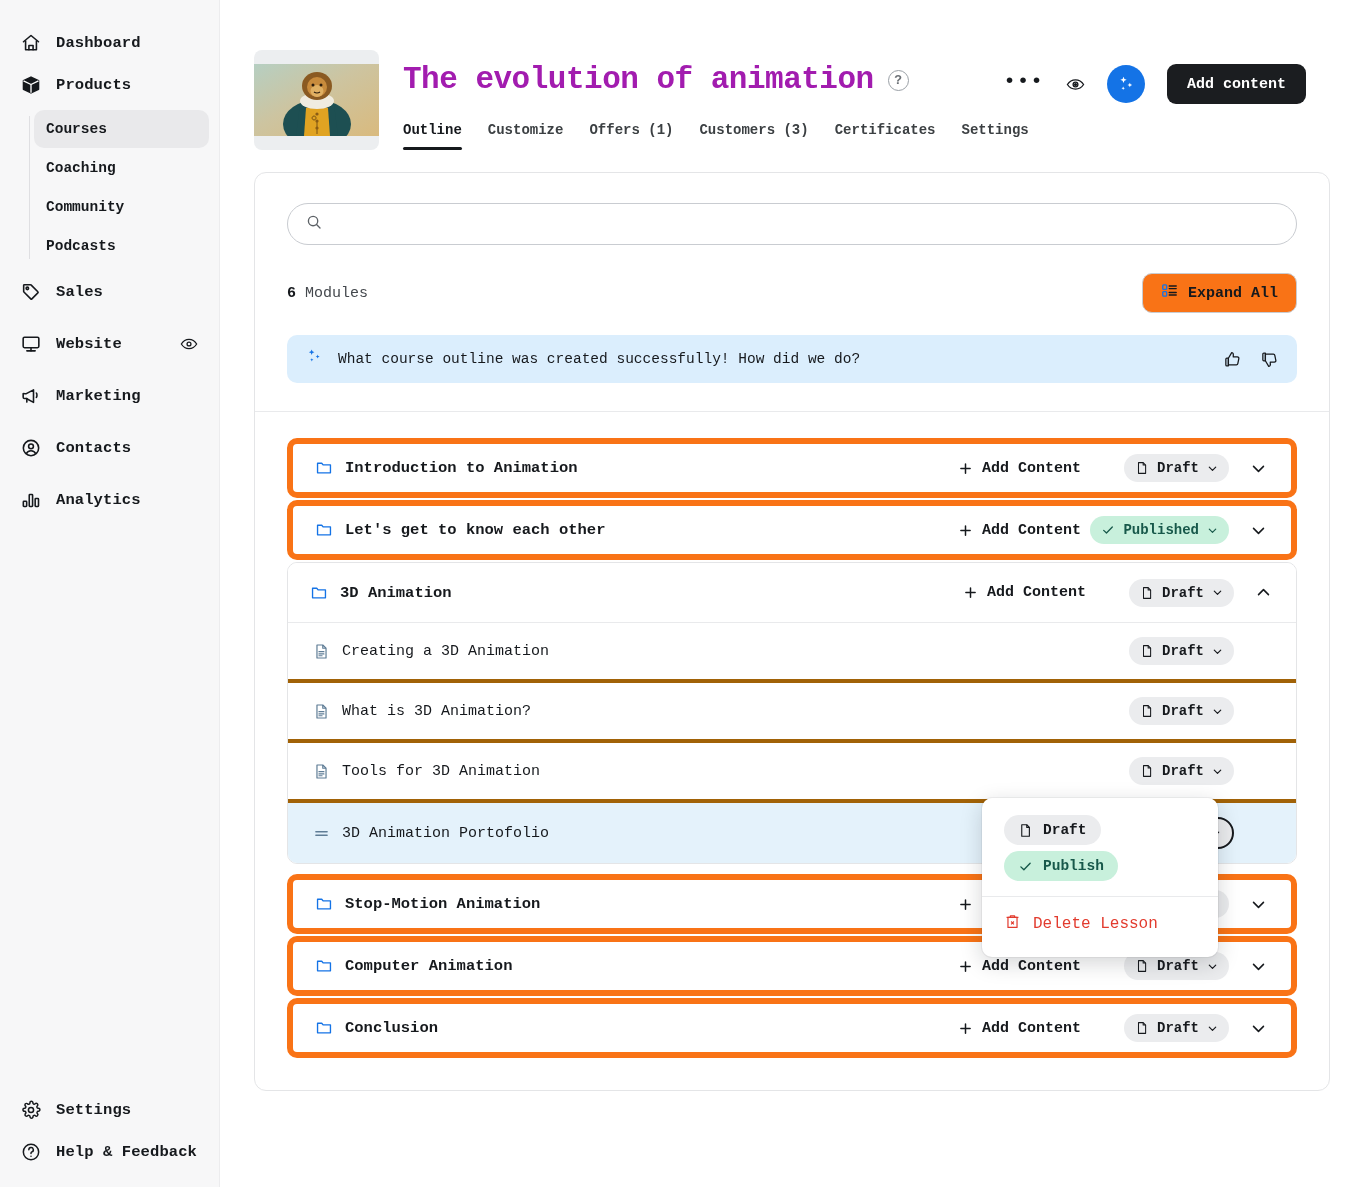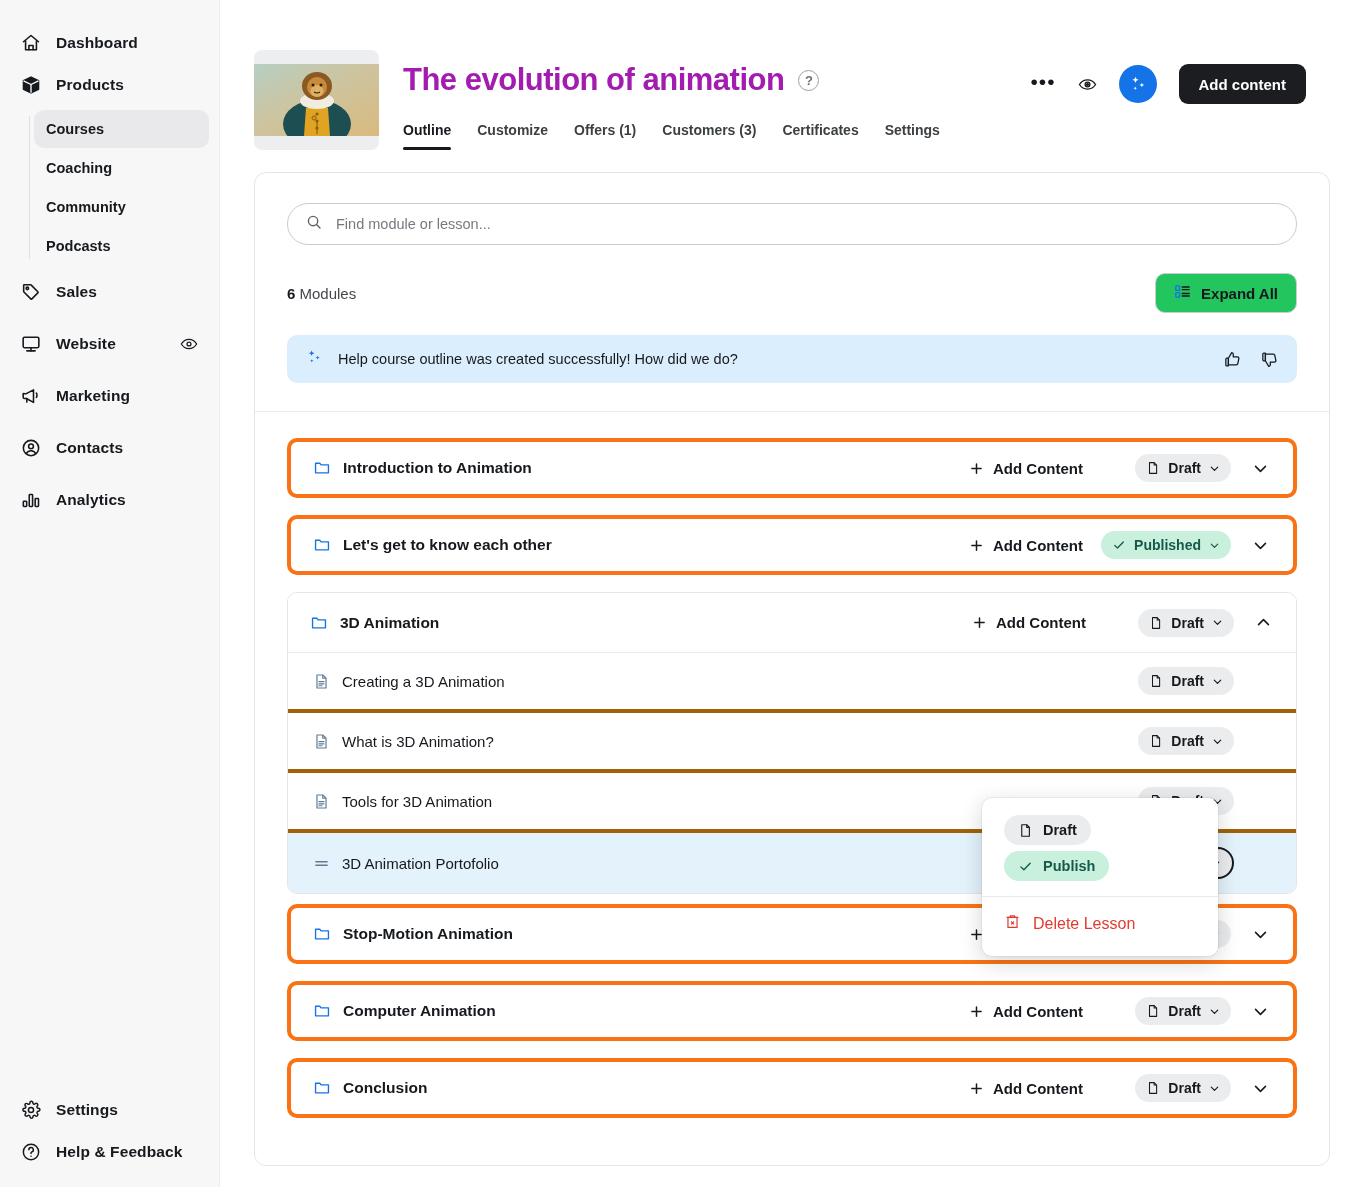--- a/index.html
+++ b/index.html
@@ -5,21 +5,21 @@
 <style>
   * { box-sizing: border-box; }
   html, body { margin:0; padding:0; }
   body {
     width: 1354px; height: 1187px;
     font-family: "Liberation Sans", sans-serif;
     background: #ffffff;
     color: #16191d;
     overflow: hidden;
   }
-  .app { display: flex; width: 1354px; height: 1187px; }
+  .app { display: flex; width: 1354px; height: 1187px; font-family: Liberation Mono, monospace; }
 
   
   .sidebar {
     width: 220px; height: 100%;
     background: #f7f7f8;
     border-right: 1px solid #ececee;
     padding-top: 22px;
     position: relative;
     flex: 0 0 220px;
   }
@@ -108,37 +108,37 @@
     border:none; outline:none; flex:1 1 auto; font-size:14.5px;
     font-family:inherit; color:#16191d; background:transparent;
   }
   .search-input::placeholder { color:#757a80; }
   .modules-row { display:flex; align-items:center; margin-top:28px; }
   .modules-count { font-size:15px; color:#44484d; }
   .modules-count b { color:#16191d; font-weight:800; }
   .expand-btn {
     margin-left:auto; display:flex; align-items:center; gap:10px;
     height:40px; padding:0 18px; border:1px solid #c9ccd1; border-radius:10px;
-    background:#22c55e; font-size:15px; font-weight:700; color:#16191d;
+    background:#f97316; font-size:15px; font-weight:700; color:#16191d;
     cursor:pointer; font-family:inherit;
   }
   .banner {
     display:flex; align-items:center; gap:14px; margin-top:22px;
     background:#dbeefd; border-radius:10px; height:48px; padding:0 18px;
   }
   .banner-text { font-size:14.5px; color:#16191d; flex:1 1 auto;}
   .banner-acts { display:flex; gap:18px; }
   .banner-acts span { cursor:pointer; display:flex; }
 
   .card-list { padding: 26px 32px 30px 32px; position:relative; }
 
   .row {
     display:flex; align-items:center; height:60px; padding:0 20px;
-    border:4px solid #f97316; border-radius:10px; background:#fff;
-    margin-bottom:17px; position:relative;
+    border:6px solid #f97316; border-radius:10px; background:#fff;
+    margin-bottom:2px; position:relative;
   }
   .row.module { }
   .row.lesson {
     border-radius:0; border:none; border-bottom:4px solid #a16207;
     margin-bottom:0; padding-left:22px;
   }
   .group {
     border:1px solid #e4e5e7; border-radius:10px; margin-bottom:10px; overflow:hidden;
   }
   .group .row.module { border:none; border-radius:0; margin-bottom:0; border-bottom:1px solid #e9eaec; }
@@ -394,21 +394,20 @@
     <section class="card">
 
       <div class="card-top">
         <div class="search-wrap">
           <span>
             <svg width="16" height="16" viewBox="0 0 24 24" fill="none" stroke="#5c6166" stroke-width="2" stroke-linecap="round">
                 <circle cx="10.6" cy="10.6" r="7"></circle>
                 <path d="M15.8 15.8 21 21"></path>
               </svg>
           </span>
-          <input class="search-input" type="text" placeholder="Find module or lesson..." style="">
         </div>
 
         <div class="modules-row">
           <div class="modules-count">
             <b>6</b>
             <span>Modules</span>
           </div>
           <button class="expand-btn">
             <span>
               <svg width="17" height="17" viewBox="0 0 24 24" fill="none">
@@ -422,21 +421,21 @@
         </div>
 
         <div class="banner">
           <span>
             <svg width="19" height="19" viewBox="0 0 24 24" fill="#1473e6">
               <path d="M8.4 3l1 2.5 2.5 1-2.5 1-1 2.5-1-2.5-2.5-1 2.5-1z"></path>
               <path d="M16 9.6l.7 1.8 1.8.7-1.8.7-.7 1.8-.7-1.8-1.8-.7 1.8-.7z"></path>
               <path d="M8.6 14.2l.6 1.4 1.4.6-1.4.6-.6 1.4-.6-1.4-1.4-.6 1.4-.6z"></path>
             </svg>
           </span>
-          <span class="banner-text">Help course outline was created successfully! How did we do?</span>
+          <span class="banner-text">What course outline was created successfully! How did we do?</span>
           <span class="banner-acts">
             <span>
               <svg width="19" height="19" viewBox="0 0 24 24" fill="none" stroke="#16191d" stroke-width="1.6" stroke-linejoin="round">
                   <path d="M6.8 10.4h-2a1.2 1.2 0 0 0-1.2 1.2v7.2a1.2 1.2 0 0 0 1.2 1.2h2z"></path>
                   <path d="M6.8 10.4 11 3.4a2 2 0 0 1 2 2.1v3.3h5.2a1.8 1.8 0 0 1 1.8 2.2l-1.3 6.3a1.8 1.8 0 0 1-1.8 1.5H6.8z"></path>
                 </svg>
             </span>
             <span>
               <svg width="19" height="19" viewBox="0 0 24 24" fill="none" stroke="#16191d" stroke-width="1.6" stroke-linejoin="round">
                   <path d="M6.8 13.6h-2a1.2 1.2 0 0 1-1.2-1.2V5.2A1.2 1.2 0 0 1 4.8 4h2z"></path>

